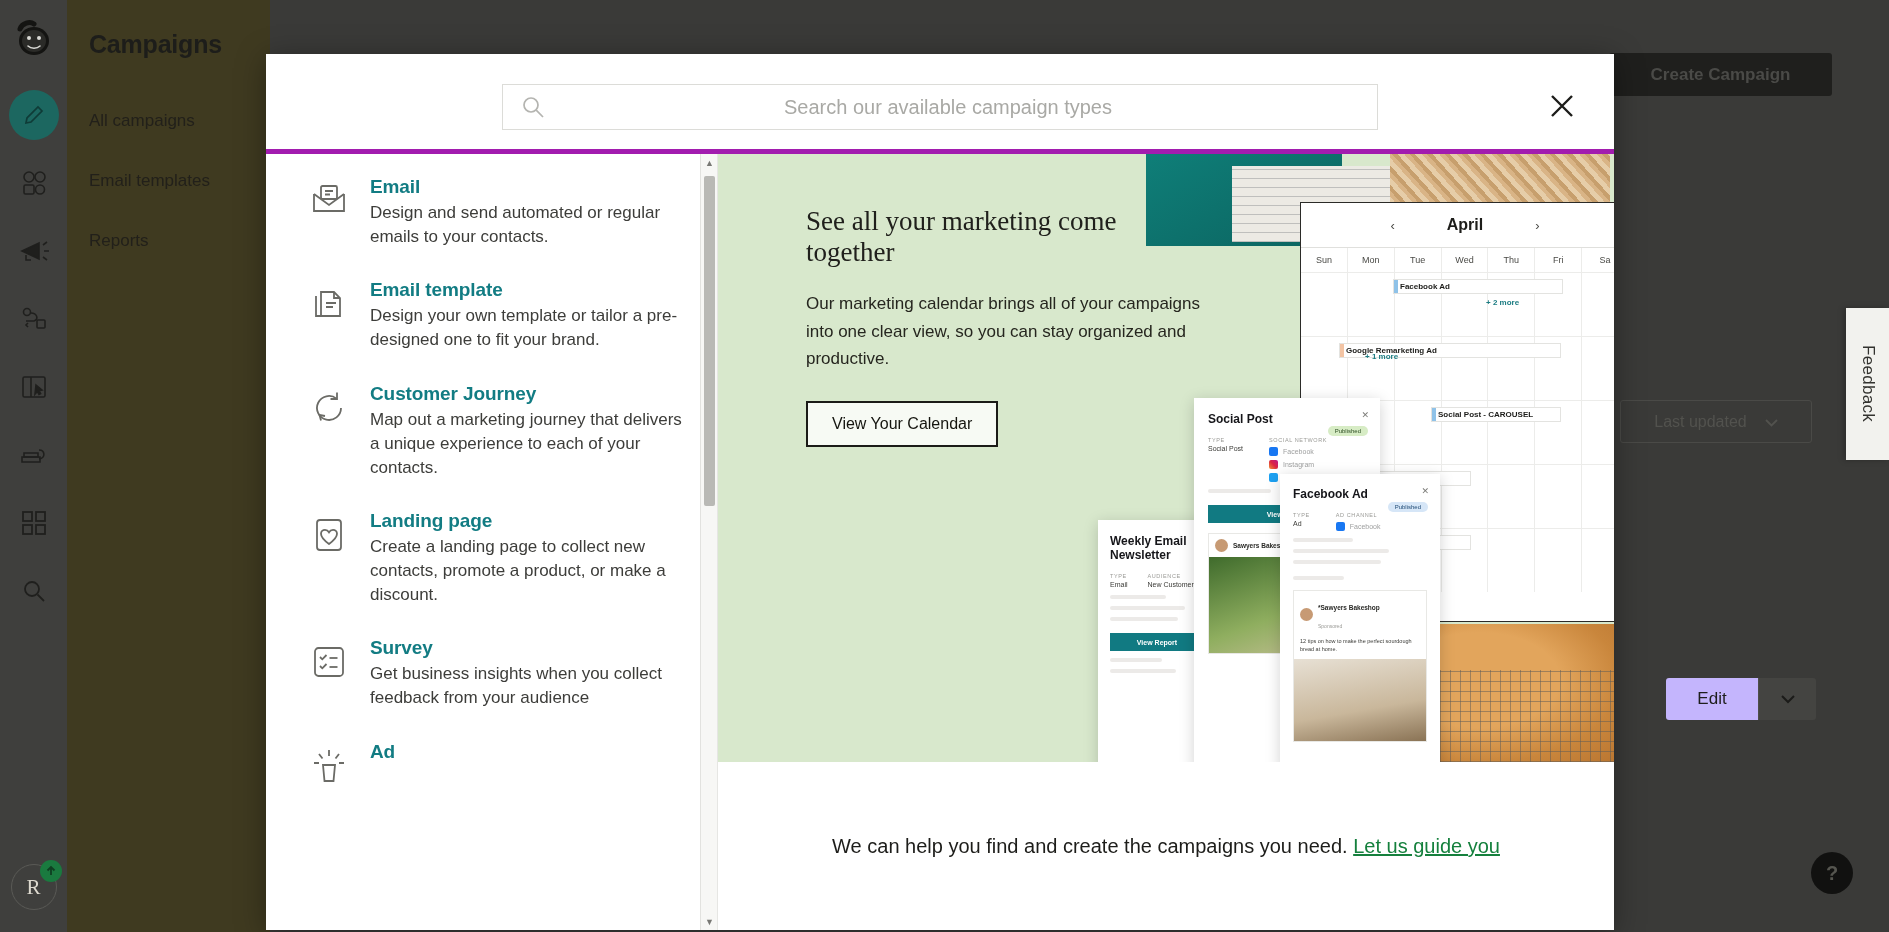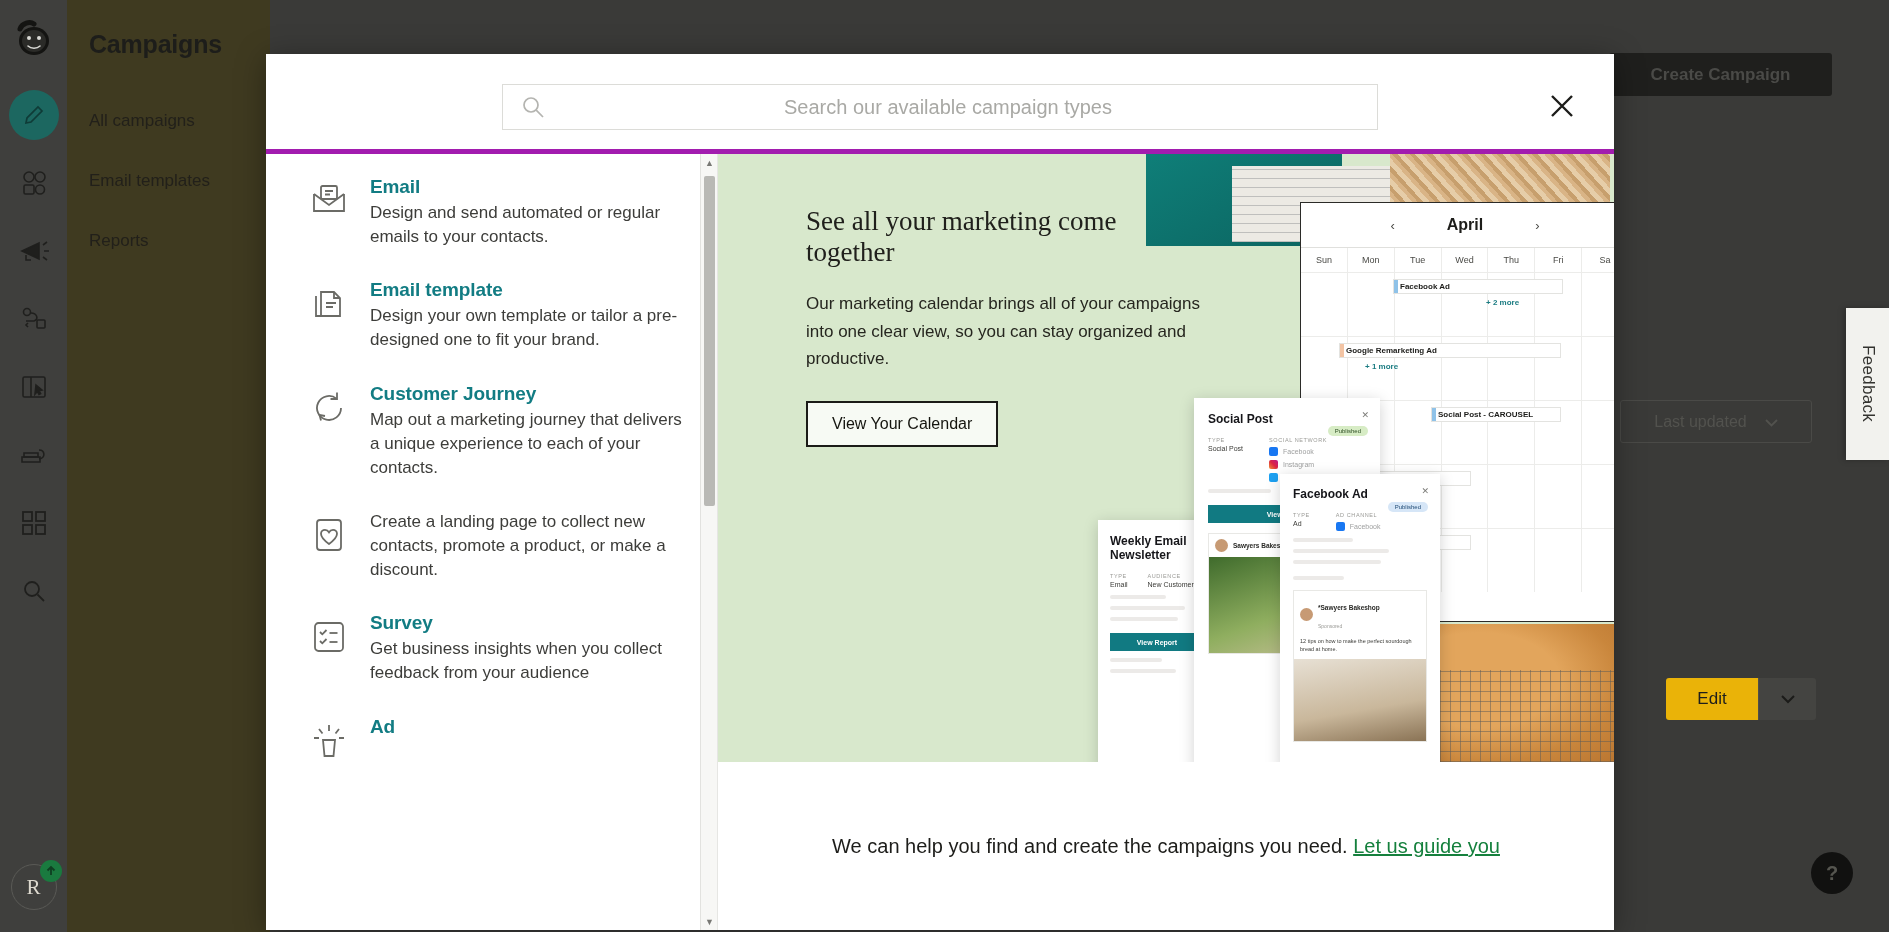--- a/index.html
+++ b/index.html
@@ -68,21 +68,21 @@
     position: absolute; right: 77px; top: 400px;
     width: 192px; height: 43px; border: 1px solid #4a4a47; border-radius: 3px;
     color: #52524e; font-size: 16px;
     display: flex; align-items: center; justify-content: center; gap: 18px;
   }
   .edit-group {
     position: absolute; right: 73px; top: 678px;
     display: flex; height: 42px;
   }
   .edit-btn {
-    width: 92px; background: #eab308; color: #1e1e1c;
+    width: 92px; background: #c4b5fd; color: #1e1e1c;
     display:flex; align-items:center; justify-content:center;
     font-size: 17px; border-radius: 3px 0 0 3px;
   }
   .edit-caret {
     width: 58px; background: #444441; color: #1b1b19;
     display:flex; align-items:center; justify-content:center;
     border-left: 1px solid #4e4e4a; border-radius: 0 3px 3px 0;
   }
   .feedback-tab {
     position: absolute; right: 0; top: 308px;
@@ -465,20 +465,21 @@
 
           <div class="type-item">
             <div class="type-ico">
               <svg width="38" height="38" viewBox="0 0 38 38" fill="none" stroke="#6b6b66" stroke-width="1.8">
                 <rect x="7" y="4" width="24" height="30" rx="3"></rect>
                 <path d="M11 9.5h.01M14.5 9.5h.01M18 9.5h.01"></path>
                 <path d="M19 28c-6-4.4-8-7.3-8-10.2 0-2.3 1.8-4 4-4 1.7 0 3.2 1.1 4 2.5.8-1.4 2.3-2.5 4-2.5 2.2 0 4 1.7 4 4 0 2.9-2 5.8-8 10.2z"></path>
               </svg>
             </div>
             <div class="type-txt">
+              <div class="type-title">Landing page</div>
               <div class="type-desc">Create a landing page to collect new contacts, promote a product, or make a discount.</div>
             </div>
           </div>
 
           <div class="type-item">
             <div class="type-ico">
               <svg width="38" height="38" viewBox="0 0 38 38" fill="none" stroke="#6b6b66" stroke-width="1.8">
                 <rect x="5" y="5" width="28" height="28" rx="3.5"></rect>
                 <path d="M10 14l2.3 2.3L16.5 12"></path>
                   <path d="M19.5 15h8"></path>
@@ -589,21 +590,21 @@
                     <div></div>
                     <div></div>
                     <div></div>
                     <div></div>
                   </div>
 
                 <div class="cal-evt blue" style="left:92px;top:7px;width:170px">Facebook Ad</div>
                 <div class="cal-more" style="left:185px;top:26px">+ 2 more</div>
 
                 <div class="cal-evt peach" style="left:38px;top:71px;width:222px">Google Remarketing Ad</div>
-                <div class="cal-more" style="left:64px;top:90px">+ 1 more</div>
+                <div class="cal-more" style="left:64px;top:80px">+ 1 more</div>
 
                 <div class="cal-evt blue" style="left:130px;top:135px;width:130px">Social Post - CAROUSEL</div>
 
                 <div class="cal-evt blue" style="left:20px;top:199px;width:150px">Facebook Ad</div>
                 <div class="cal-more" style="left:50px;top:218px">+ 2 more</div>
 
                 <div class="cal-evt peach" style="left:20px;top:263px;width:150px">Google Ad</div>
               </div>
             </div>
 

